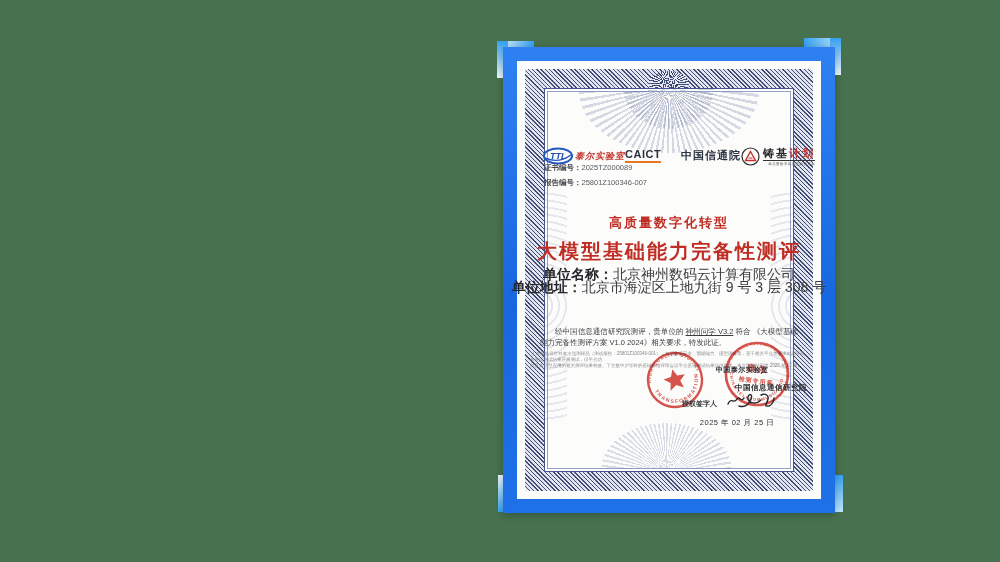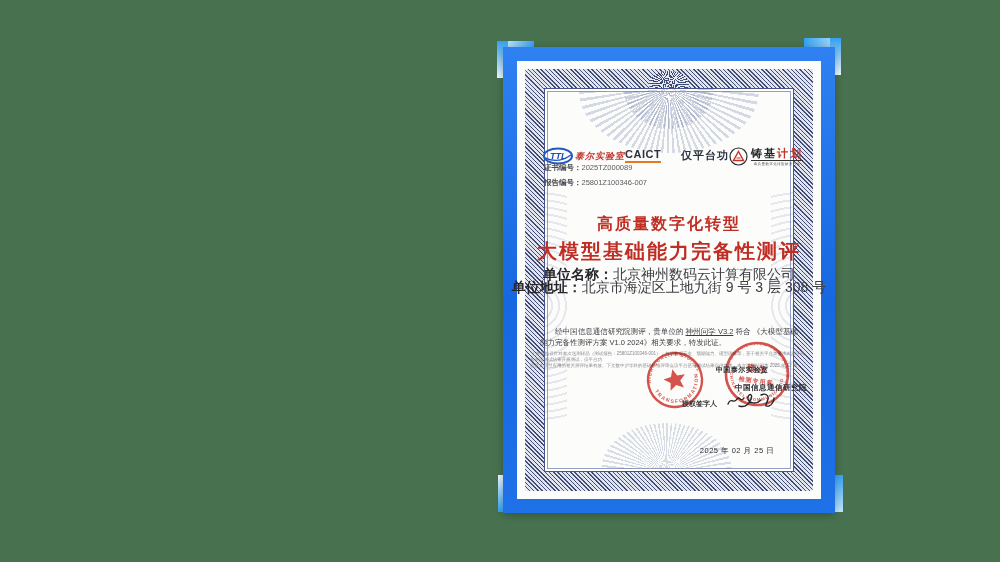--- a/index.html
+++ b/index.html
@@ -60,32 +60,32 @@
     background:repeating-radial-gradient(circle at 30px 50%, rgba(110,125,170,.16) 0 2px, transparent 2px 7px);}
 
   
   .logos{position:absolute;left:46px;right:46px;top:100px;height:36px;display:flex;justify-content:space-between;align-items:center;}
   .logo-ttl{display:flex;align-items:center;gap:2px;}
   .ttl-script{color:#c2322a;font-size:9px;font-weight:bold;font-style:italic;letter-spacing:1px;white-space:nowrap;}
   .logo-caict{display:flex;align-items:flex-start;gap:20px;}
   .caict-en{font-size:11px;font-weight:bold;color:#2a3140;letter-spacing:.5px;border-bottom:2px solid #e87722;padding-bottom:1px;line-height:11px;}
   .caict-cn{font-size:11px;font-weight:bold;color:#2a3140;letter-spacing:1px;line-height:13px;white-space:nowrap;}
   .logo-zhuji{display:flex;align-items:center;gap:3px;}
-  .zhuji-text{display:flex;flex-direction:column;align-items:center;}
+  .zhuji-text{display:flex;flex-direction:column;align-items:flex-end;}
   .zhuji-main{font-size:11px;font-weight:bold;letter-spacing:2px;border-bottom:1.5px solid #333;line-height:13px;white-space:nowrap;}
   .zhuji-black{color:#24262b;} .zhuji-red{color:#c2322a;}
   .zhuji-cap{font-size:3.5px;color:#555;letter-spacing:.4px;margin-top:1px;white-space:nowrap;}
 
   
   .numbers{position:absolute;left:47px;top:122px;font-size:7.5px;color:#5a5a60;line-height:15px;}
   .numbers b{color:#4a4a52;font-weight:bold;}
 
   
   .title1,.title2{position:absolute;left:0;right:0;text-align:center;color:#c02d24;font-weight:bold;letter-spacing:2px;}
-  .title1{top:176px;font-size:16px;}
+  .title1{top:176px;font-size:13px;}
   .title2{top:200px;font-size:20px;}
 
   
   .fields{position:absolute;left:0;right:0;top:230px;text-align:center;font-size:14px;line-height:13px;color:#3b3b42;}
   .fields b{color:#26262c;}
 
   
   .statement{position:absolute;left:43px;right:43px;top:288px;font-size:7.5px;line-height:11px;color:#3b3b42;text-align:justify;text-indent:2em;}
   .statement .u{text-decoration:underline;padding:0 2px;}
 
@@ -95,21 +95,21 @@
   
   .stamp{position:absolute;mix-blend-mode:multiply;opacity:.88;}
   .stamp-left{left:143px;top:307px;transform:rotate(-14deg);}
   .stamp-right{left:220px;top:296px;transform:rotate(8deg);}
 
   
   .org1{position:absolute;left:180px;width:130px;top:327px;text-align:center;font-size:7px;font-weight:bold;color:#2e2e34;letter-spacing:.5px;}
   .org2{position:absolute;left:180px;width:130px;top:345px;text-align:right;font-size:7.5px;font-weight:bold;color:#2e2e34;letter-spacing:.5px;}
   .signer{position:absolute;left:185px;top:361px;font-size:7px;font-weight:bold;color:#2e2e34;}
   .signature{position:absolute;left:228px;top:352px;}
-  .date{position:absolute;left:180px;width:120px;top:380px;text-align:center;font-size:7.5px;color:#2e2e34;letter-spacing:.5px;margin-top:28px;}
+  .date{position:absolute;left:180px;width:120px;top:380px;text-align:center;font-size:7.5px;color:#2e2e34;letter-spacing:.5px;}
 
   .arc-en{font-size:4.2px;letter-spacing:1.1px;fill:#d23c34;font-weight:bold;}
   .arc-cn{font-size:5px;letter-spacing:1.5px;fill:#d23c34;font-weight:bold;}
 </style>
 </head>
 <body>
 
 <div class="stage">
   <div class="cert">
 
@@ -153,21 +153,21 @@
       <div class="logo-ttl">
         <svg width="30" height="20" viewBox="0 0 30 20">
           <ellipse cx="15" cy="10" rx="14" ry="7.5" fill="none" stroke="#2257c4" stroke-width="2"></ellipse>
           <path d="M2,12 Q15,18 28,9" fill="none" stroke="#2257c4" stroke-width="1.4"></path>
           <text x="7" y="13" font-size="9" font-style="italic" font-weight="bold" fill="#1d4fb0">TTL</text>
         </svg>
         <span class="ttl-script">泰尔实验室</span>
       </div>
       <div class="logo-caict">
         <span class="caict-en">CAICT</span>
-        <span class="caict-cn">仅平台功</span>
+        <span class="caict-cn">中国信通院</span>
       </div>
       <div class="logo-zhuji">
         <svg width="19" height="19" viewBox="0 0 19 19">
           <circle cx="9.5" cy="9.5" r="8.5" fill="none" stroke="#2a2a30" stroke-width="1.2"></circle>
           <path d="M9.5,4.5 L14.5,13.5 L4.5,13.5 Z" fill="none" stroke="#c2322a" stroke-width="1.4"></path>
           <path d="M7.5,11 L11.5,11" stroke="#c2322a" stroke-width="1"></path>
         </svg>
         <span class="zhuji-text">
           <span class="zhuji-main"><span class="zhuji-black">铸基</span><span class="zhuji-red">计划</span></span>
           <span class="zhuji-cap">高质量数字化转型解决方案</span>

